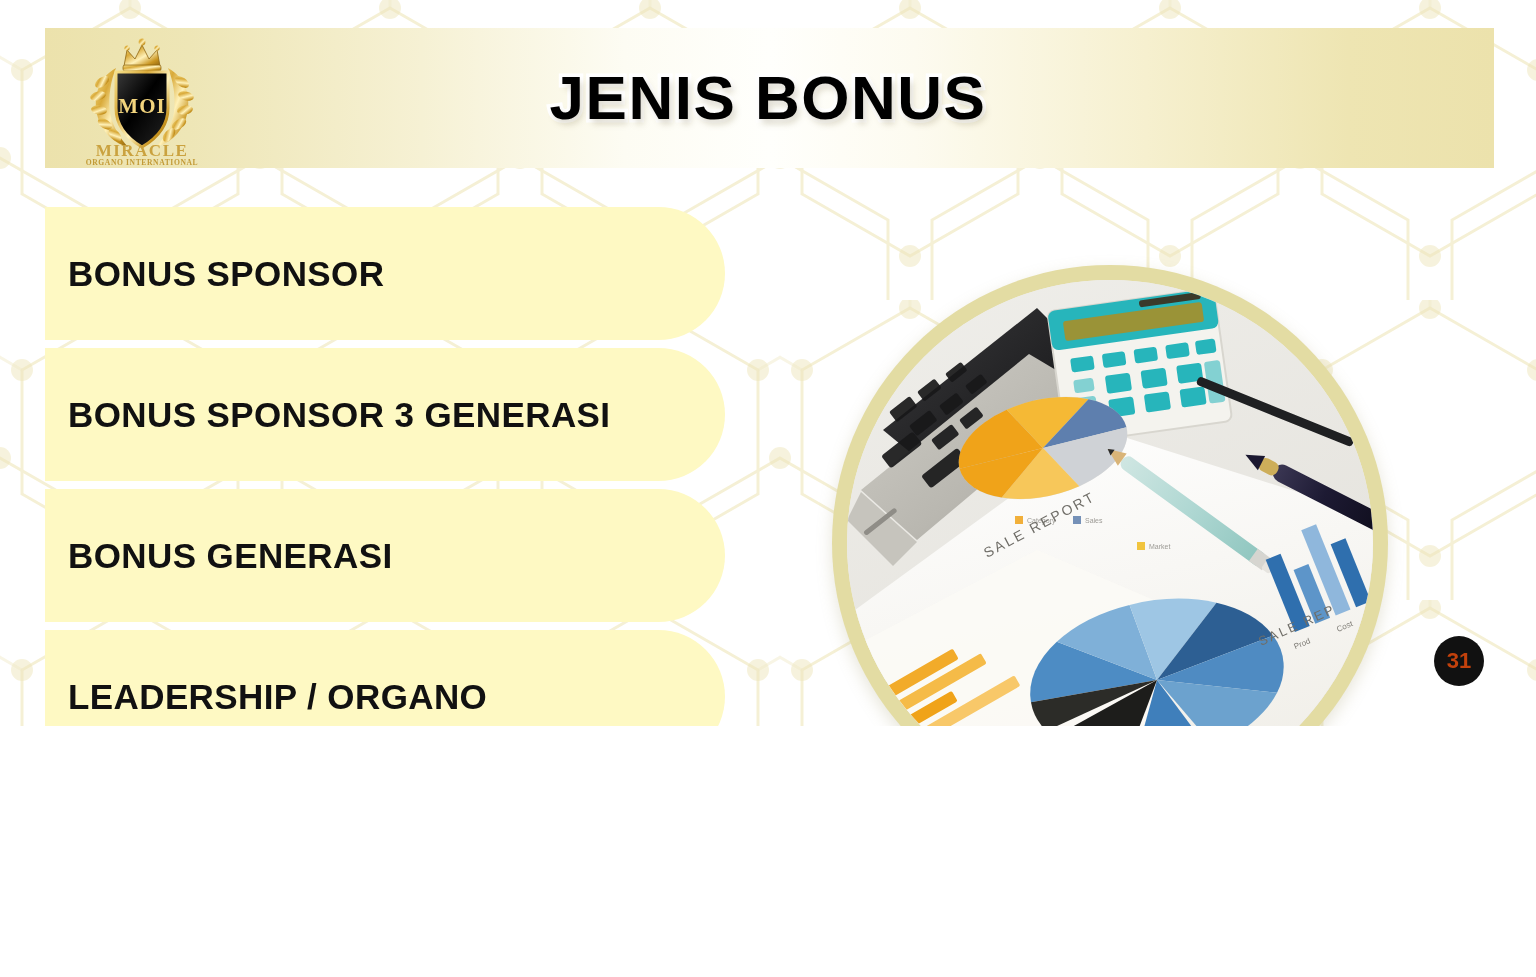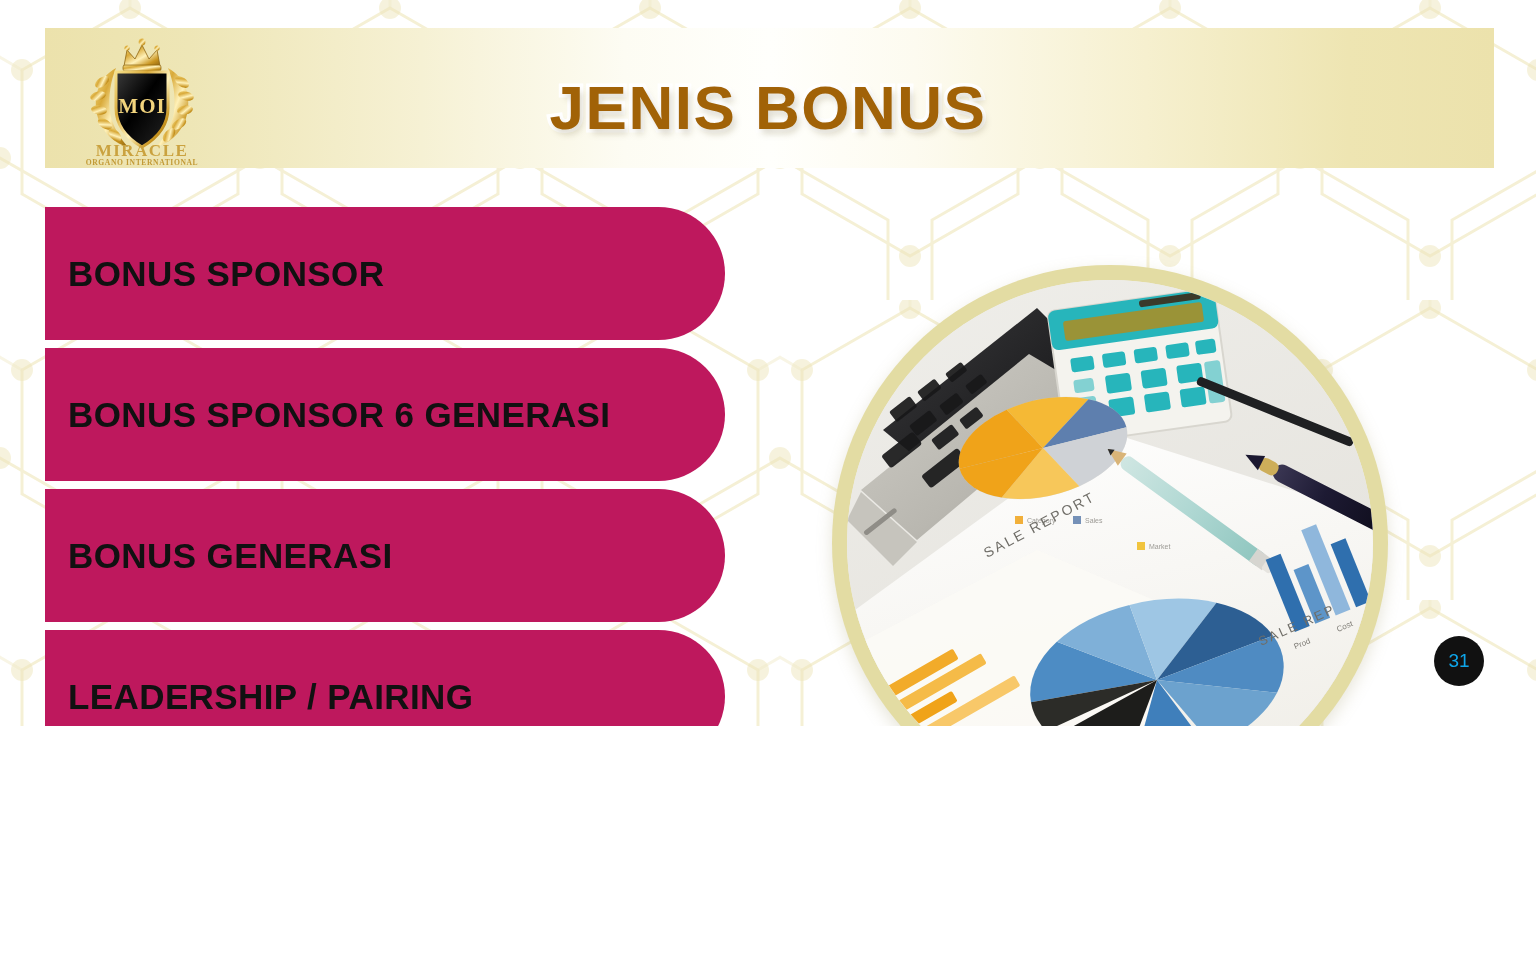--- a/index.html
+++ b/index.html
@@ -84,40 +84,39 @@
     position: absolute;
     left: 0;
     top: 62px;
     width: 1536px;
     text-align: center;
     z-index: 5;
     font-family: "Liberation Sans", sans-serif;
     font-weight: 700;
     font-size: 62px;
     letter-spacing: 1.5px;
-    color: #a16207;
+    color: #000000;
     -webkit-text-stroke: 7px #ffffff;
     paint-order: stroke fill;
     text-shadow: 3px 5px 6px rgba(140,130,90,.28);
-    margin-top: 10px;
   }
 
   
   .pill-stack {
     position: absolute;
     left: 45px;
     top: 207px;
     width: 680px;
     z-index: 3;
   }
   .pill {
     position: relative;
     height: 133px;
     margin-bottom: 8px;
-    background: #be185d;
+    background: #fef9c3;
     border-radius: 0 70px 70px 0;
     display: flex;
     align-items: center;
   }
   .pill-label {
     padding-left: 23px;
     font-family: "Liberation Sans", sans-serif;
     font-weight: 700;
     font-size: 35px;
     letter-spacing: 0.4px;
@@ -152,27 +151,27 @@
 
   
   .page-badge {
     position: absolute;
     right: 52px;
     bottom: 40px;
     width: 50px;
     height: 50px;
     border-radius: 50%;
     background: #111111;
-    color: #0ea5e9;
+    color: #c2410c;
     display: flex;
     align-items: center;
     justify-content: center;
     font-family: "Liberation Sans", sans-serif;
-    font-weight: 400;
-    font-size: 19px;
+    font-weight: 700;
+    font-size: 22px;
     z-index: 6;
   }
 </style>
 </head>
 <body>
 
 <div class="slide">
 
   <svg class="hex-bg" viewBox="0 0 1536 977" preserveAspectRatio="none" aria-hidden="true">
     <defs>
@@ -255,30 +254,30 @@
 
   <div class="slide-title">JENIS BONUS</div>
 
   <div class="pill-stack">
 
     <div class="pill">
       <span class="pill-label">BONUS SPONSOR</span>
     </div>
 
     <div class="pill">
-      <span class="pill-label">BONUS SPONSOR 6 GENERASI</span>
+      <span class="pill-label">BONUS SPONSOR 3 GENERASI</span>
     </div>
 
 
     <div class="pill">
       <span class="pill-label">BONUS GENERASI</span>
     </div>
 
     <div class="pill">
-      <span class="pill-label">LEADERSHIP / PAIRING</span>
+      <span class="pill-label">LEADERSHIP / ORGANO</span>
     </div>
 
   </div>
 
   <div class="photo-frame">
     <div class="photo-clip">
       <svg width="526" height="526" viewBox="0 0 526 526">
         <defs>
           <linearGradient id="deskg" x1="0" y1="0" x2="0.4" y2="1">
             <stop offset="0%" stop-color="#efeeea"></stop>

